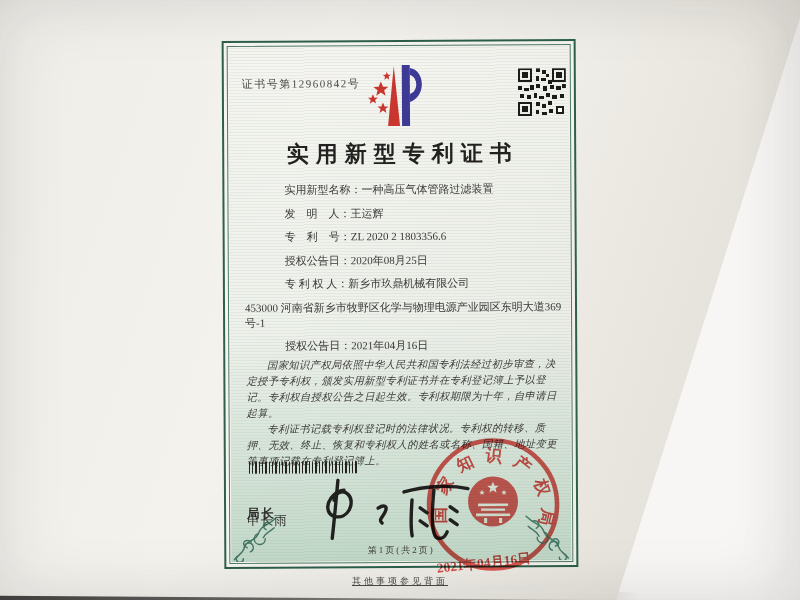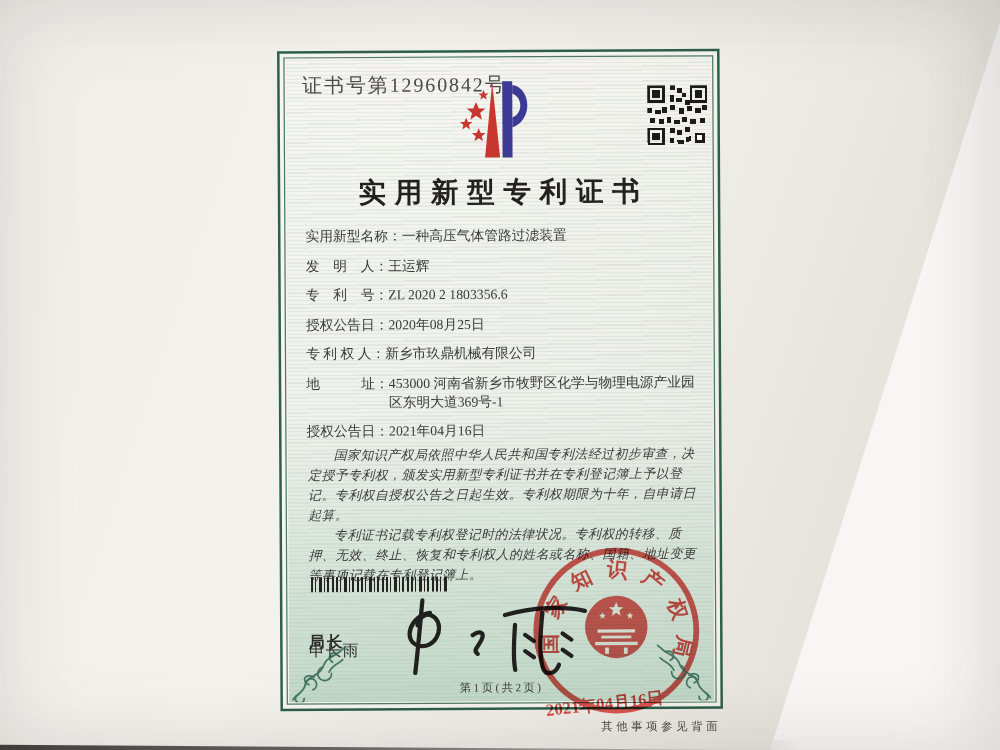--- a/index.html
+++ b/index.html
@@ -16,31 +16,31 @@
     filter:drop-shadow(3px 3px 6px rgba(0,0,0,.22)); }
 
   .cert { position:absolute; left:223px; top:40px; width:354px; height:528px;
     border:2px solid #2d5f4c; transform:rotate(-0.3deg); background:rgba(252,252,249,.35); }
   .inner-line { position:absolute; inset:3px; border:1px solid #4d7a66; pointer-events:none; }
   .guilloche { position:absolute; inset:5px; pointer-events:none;
     background:
       linear-gradient(180deg, rgba(176,206,188,0) 0%, rgba(176,206,188,.10) 55%, rgba(157,196,173,.34) 78%, rgba(143,188,162,.5) 100%),
       repeating-linear-gradient(0deg, rgba(90,140,115,.10) 0 1px, rgba(0,0,0,0) 1px 3px); }
 
-  .cert-no { position:absolute; left:18px; top:16px; font-size:16px; letter-spacing:1.5px; color:#4a4a48; }
+  .cert-no { position:absolute; left:18px; top:34px; font-size:11px; letter-spacing:1.5px; color:#4a4a48; }
 
   .logo { position:absolute; left:143px; top:20px; width:58px; height:68px; }
   .qr { position:absolute; left:294px; top:27px; width:48px; height:48px; }
 
   .title { position:absolute; left:0; right:0; top:97px; text-align:center;
     font-size:22px; font-weight:700; letter-spacing:7px; color:#222120; text-indent:7px; }
 
   .fields { position:absolute; left:20px; top:140px; width:318px; font-size:11px; color:#3a3a38; }
   .frow { display:flex; margin-bottom:8.5px; line-height:15px; }
-  .frow .lab { flex:0 0 auto; white-space:pre; }
+  .frow .lab { flex:0 0 auto; white-space:pre;margin-left:40px; }
   .frow .val { flex:1 1 auto; }
   .frow.grant { gap:26px; }
   .frow.grant .pair { display:flex; }
 
   .paras { position:absolute; left:21px; top:315px; width:312px;
     font-size:10.3px; line-height:1.55; color:#3d3c3a; font-style:italic; }
   .paras p { text-indent:2em; letter-spacing:.4px; }
 
   .barcode { position:absolute; left:23px; top:419px; width:109px; height:12px;
     background:repeating-linear-gradient(90deg,#23221f 0 1.4px,rgba(0,0,0,0) 1.4px 3.1px,
@@ -53,22 +53,22 @@
   .seal { position:absolute; left:190px; top:388px; width:154px; height:154px;
     mix-blend-mode:multiply; opacity:.92; }
 
   .page-num { position:absolute; left:0; right:0; bottom:9px; text-align:center;
     font-size:9px; color:#3c3b39; letter-spacing:2px; }
 
   .flourish { position:absolute; bottom:5px; width:48px; height:48px; }
   .flourish.fl-left { left:4px; }
   .flourish.fl-right { right:4px; transform:scaleX(-1); }
 
-  .back-note { position:absolute; left:223px; top:575px; width:354px; text-align:right;
-    font-size:9px; letter-spacing:3px; color:#4a4946; z-index:2; }
+  .back-note { position:absolute; left:223px; top:575px; width:354px; text-align:center;
+    font-size:9px; letter-spacing:3px; color:#4a4946; z-index:2;text-decoration:underline; }
 
   .vignette { position:absolute; inset:0; z-index:6; pointer-events:none;
     box-shadow:inset 0 0 70px rgba(40,40,38,.10), inset -20px 0 50px rgba(60,60,58,.05); }
 </style>
 </head>
 <body>
 
 <div class="scene">
   <div class="table-edge"></div>
 
@@ -147,21 +147,20 @@
         </div>
         <div class="frow">
           <span class="lab">授权公告日：</span>
           <span class="val">2020年08月25日</span>
         </div>
         <div class="frow">
           <span class="lab">专 利 权 人：</span>
           <span class="val">新乡市玖鼎机械有限公司</span>
         </div>
         <div class="frow">
-          <span class="lab">地　　　址：</span>
           <span class="val">453000 河南省新乡市牧野区化学与物理电源产业园区东明大道369号-1</span>
         </div>
         <div class="frow grant">
           <span class="pair">
             <span class="lab">授权公告日：</span>
             <span class="val">2021年04月16日</span>
           </span>
         </div>
       </div>
 

